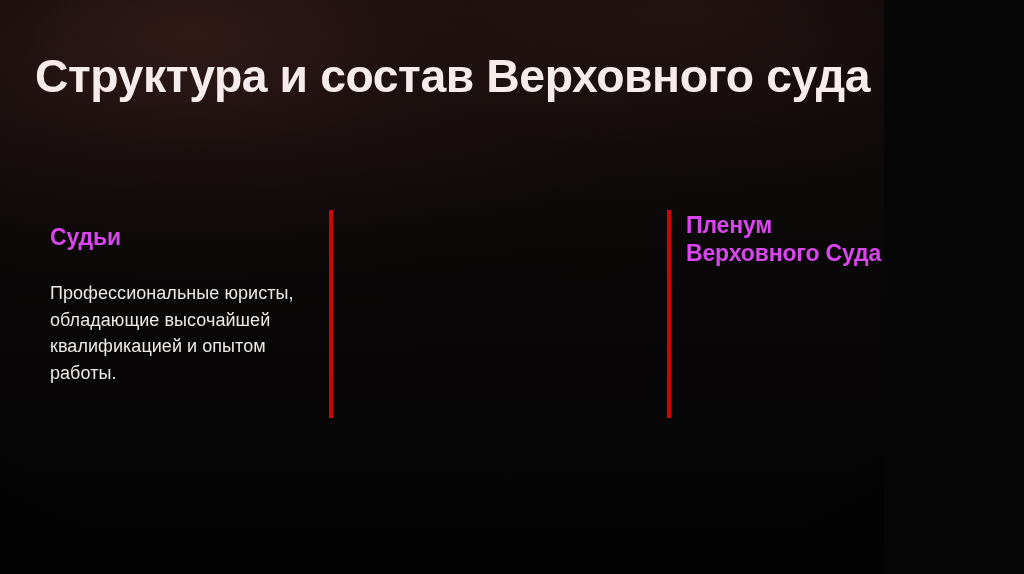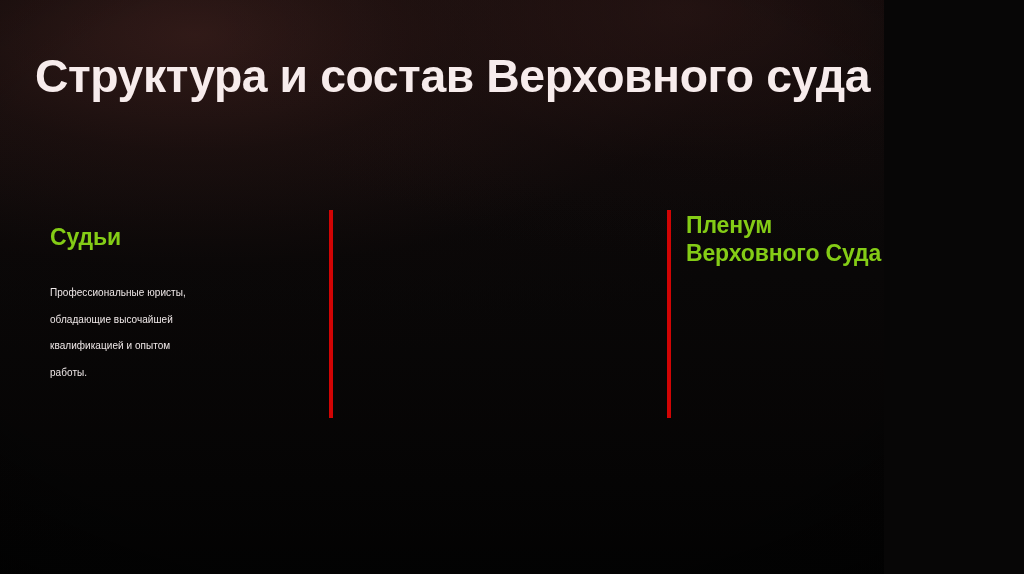--- a/index.html
+++ b/index.html
@@ -96,28 +96,28 @@
   .divider.div-1 { left: 329px; }
   .divider.div-2 { left: 667px; }
 
   .col-heading {
     margin: 0;
     font-family: "Liberation Sans", sans-serif;
     font-size: 23px;
     line-height: 28px;
     font-weight: 700;
     letter-spacing: -0.15px;
-    color: #84cc16;
+    color: #d946ef;
     white-space: pre-line;
   }
 
   .col-body {
     margin: 0;
     font-family: "Liberation Sans", sans-serif;
-    font-size: 10px;
+    font-size: 18px;
     line-height: 26.5px;
     font-weight: 400;
     letter-spacing: 0.05px;
     color: #efe8e8;
     white-space: pre-line;
   }
 
   .col-1 .col-heading { padding-top: 18px; }
   .col-1 .col-body    { padding-top: 29px; }
 

